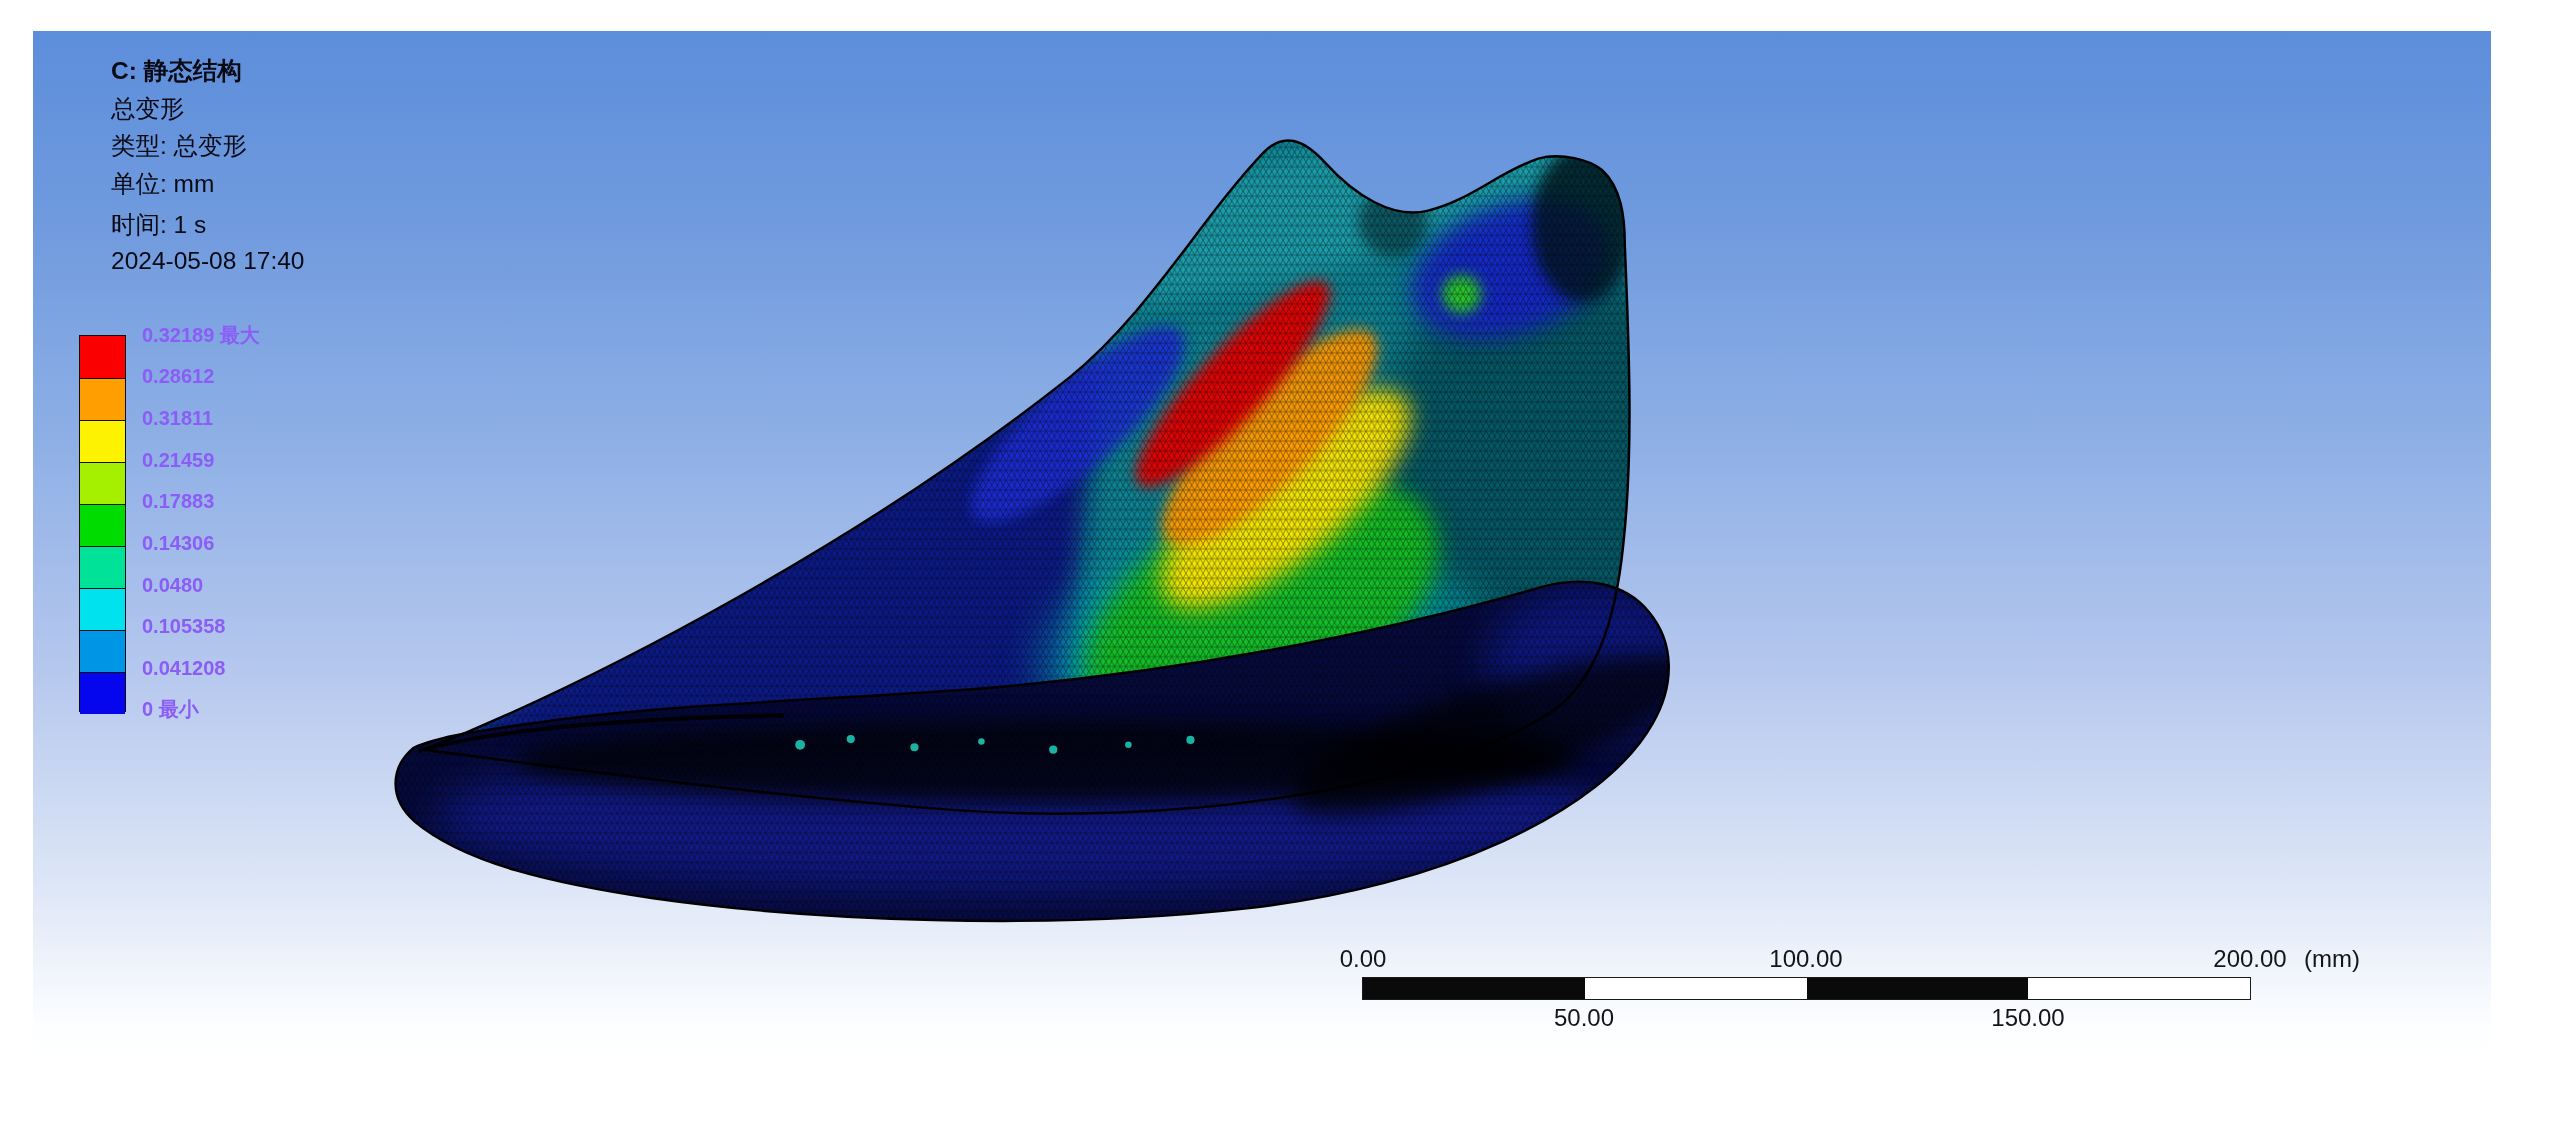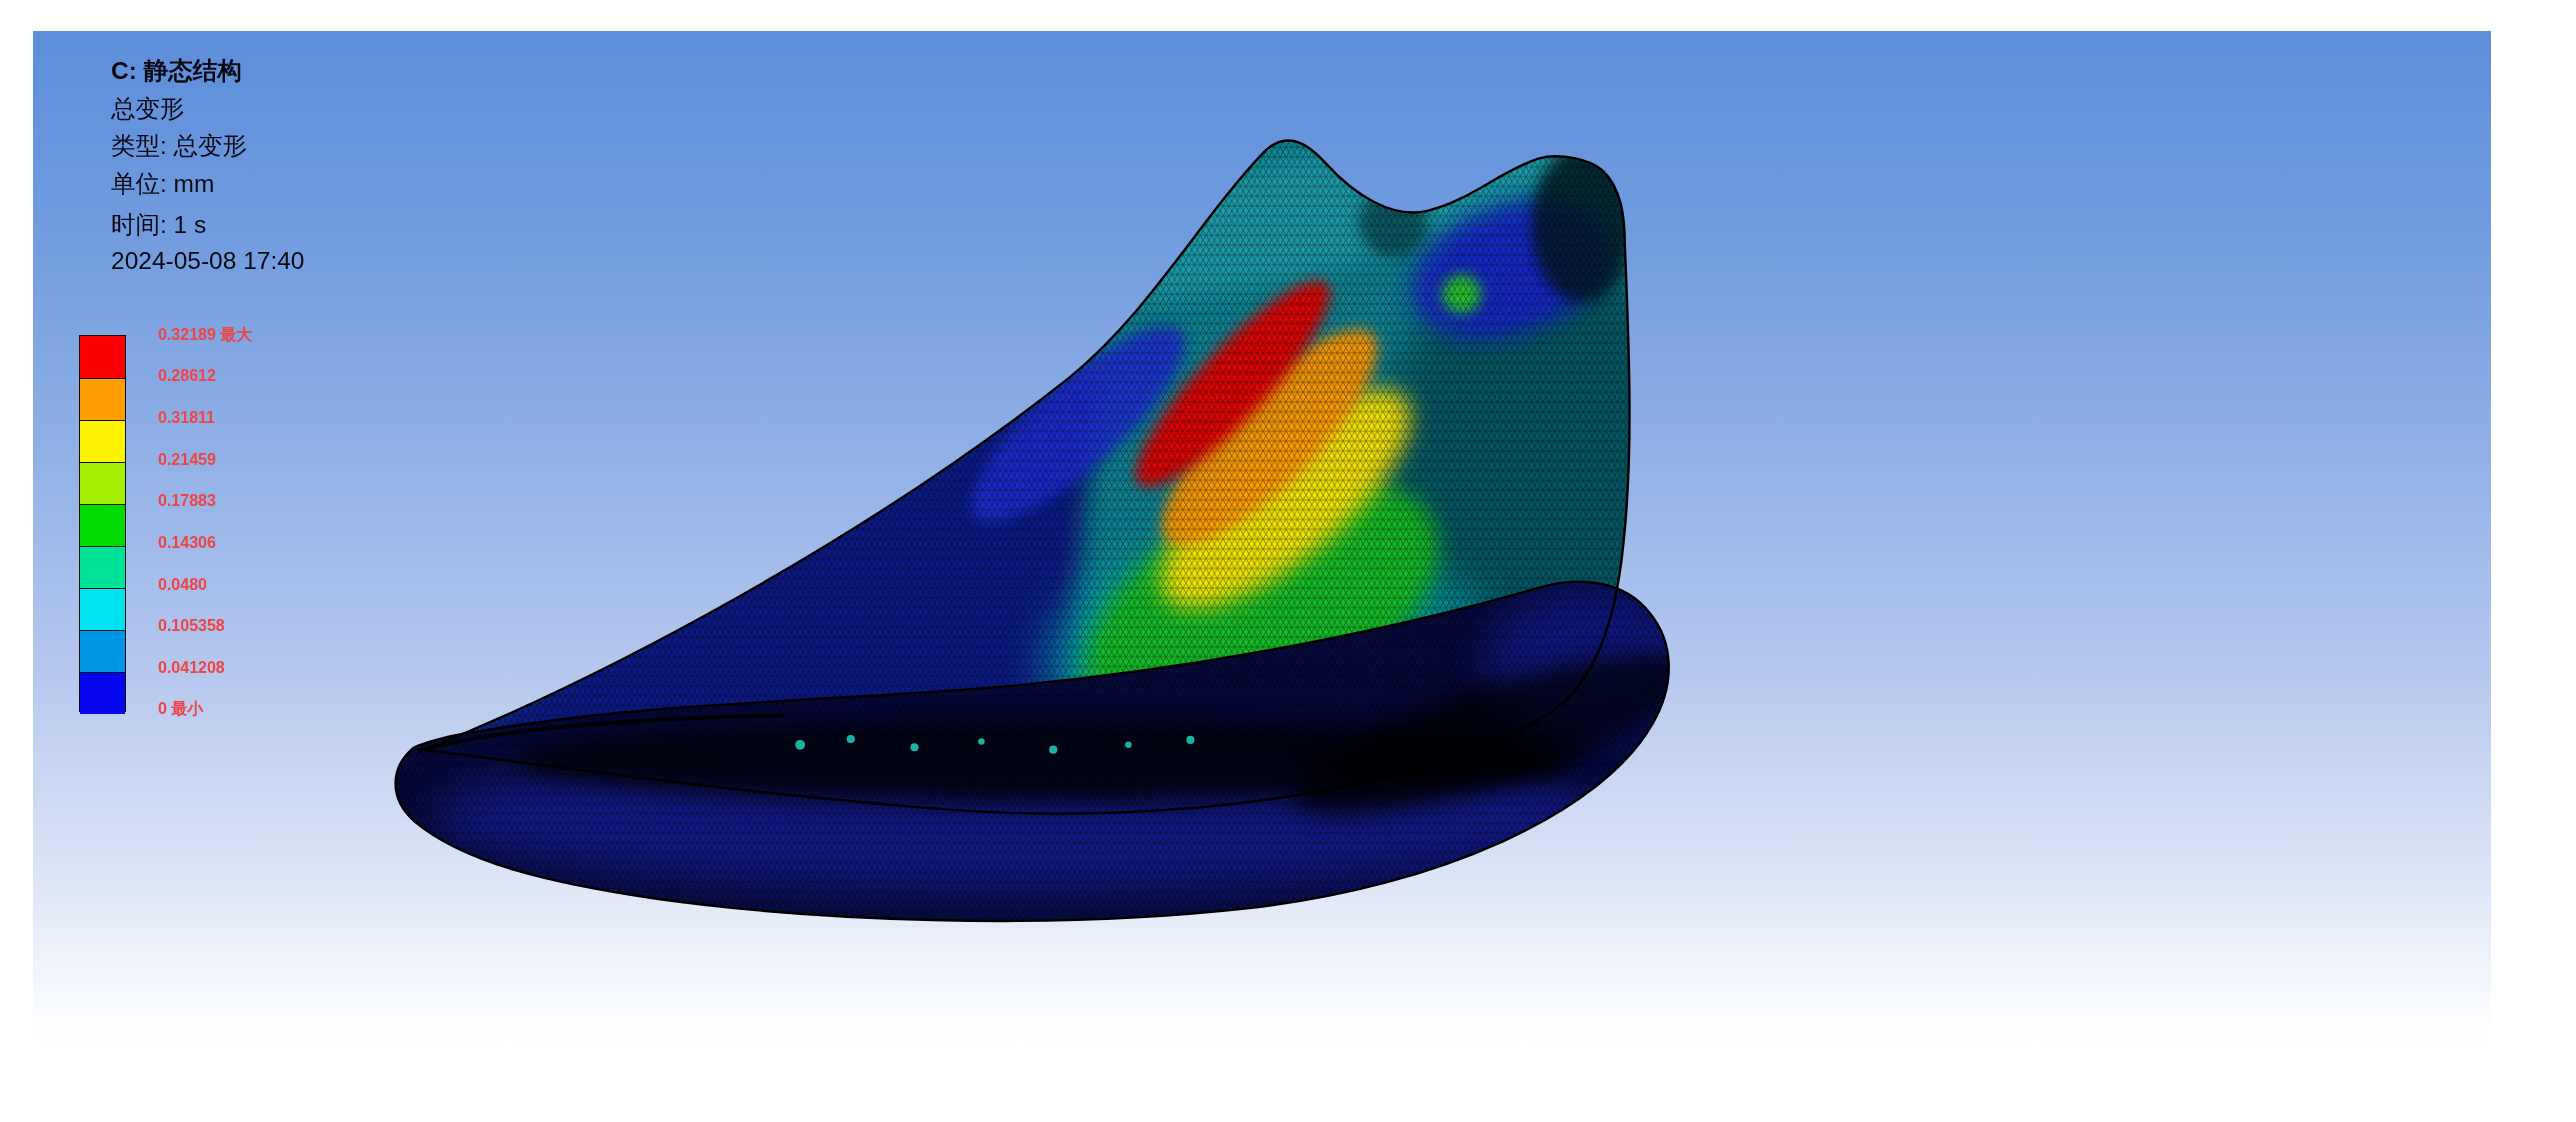--- a/index.html
+++ b/index.html
@@ -7,22 +7,22 @@
         font-family:"Liberation Sans", sans-serif;}
   .viewport{position:absolute;left:33px;top:31px;width:2507px;height:1039px;
         background:linear-gradient(180deg,#5d8edb 0%,#6f9ade 18%,#8fb0e6 40%,#b6c8ee 62%,#dde6f7 82%,#fdfeff 96%,#ffffff 100%);}
   .annot{position:absolute;left:78px;color:#0a0a14;font-size:24.5px;line-height:28px;white-space:nowrap;}
   .annot.b{font-weight:700;}
   
   .legend-bar{position:absolute;left:79px;top:335px;width:45px;height:375px;
         border:1.6px solid #0d0d0d;box-sizing:content-box;}
   .legend-bar .seg{width:100%;height:42px;box-sizing:border-box;border-top:1.6px solid #0d0d0d;}
   .legend-bar .seg:first-child{border-top:none;}
-  .lg-label{position:absolute;left:142px;height:26px;line-height:26px;font-size:16px;
-        color:#ef4444;font-weight:600;white-space:nowrap;margin-left:16px;}
+  .lg-label{position:absolute;left:142px;height:26px;line-height:26px;font-size:20px;
+        color:#8b5cf6;font-weight:600;white-space:nowrap;}
   .lg-label.b{font-weight:700;}
   
   .ruler{position:absolute;left:1362px;top:977px;width:887px;height:21px;
         border:1.6px solid #1a1a1a;display:flex;background:#fff;}
   .ruler .rseg{flex:1 1 0;height:100%;}
   .rlabel{position:absolute;font-size:24px;color:#14141c;white-space:nowrap;font-weight:500;}
   .rlabel.top{top:-33px;transform:translateX(-50%);}
   .rlabel.bottom{top:26px;transform:translateX(-50%);}
   .runit{position:absolute;left:941px;top:-33px;font-size:24px;color:#14141c;white-space:nowrap;font-weight:500;}
   svg.model{position:absolute;left:0;top:0;pointer-events:none;}
@@ -149,14 +149,26 @@
       <circle cx="1290" cy="918" r="5" fill="#20e0c8"></circle>
       <circle cx="1382" cy="912" r="4" fill="#20e0c8"></circle>
       <circle cx="1458" cy="906" r="5" fill="#20e0c8"></circle>
     </g>
 
     <use href="#upperPath" fill="none" stroke="#000000" stroke-width="3"></use>
     <use href="#solePath" fill="none" stroke="#000000" stroke-width="3"></use>
     <path d="M512 920 C 600 894 760 880 960 876" fill="none" stroke="#000000" stroke-width="5" opacity="0.85"></path>
   </svg>
 
+  <div class="ruler">
+    <div class="rseg" style="background: rgb(10, 10, 10);"></div>
+    <div class="rseg" style="background: rgb(255, 255, 255);"></div>
+    <div class="rseg" style="background: rgb(10, 10, 10);"></div>
+    <div class="rseg" style="background: rgb(255, 255, 255);"></div>
+    <span class="rlabel top" style="left:0px;">0.00</span>
+    <span class="rlabel top" style="left:443px;">100.00</span>
+    <span class="rlabel top" style="left:887px;">200.00</span>
+    <span class="runit">(mm)</span>
+    <span class="rlabel bottom" style="left:221px;">50.00</span>
+    <span class="rlabel bottom" style="left:665px;">150.00</span>
+  </div>
 </div>
 
 
 </body></html>

